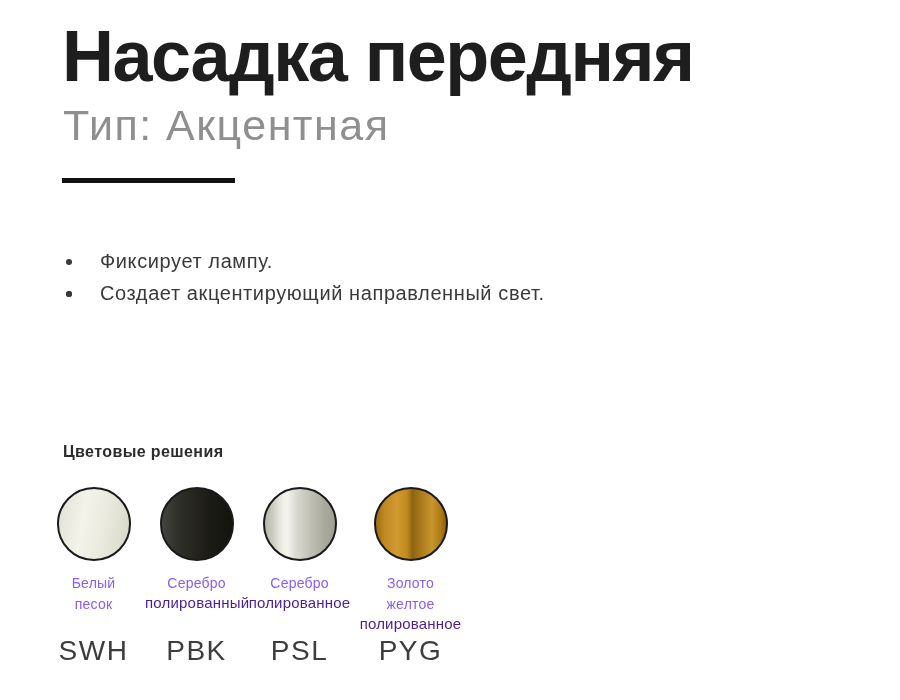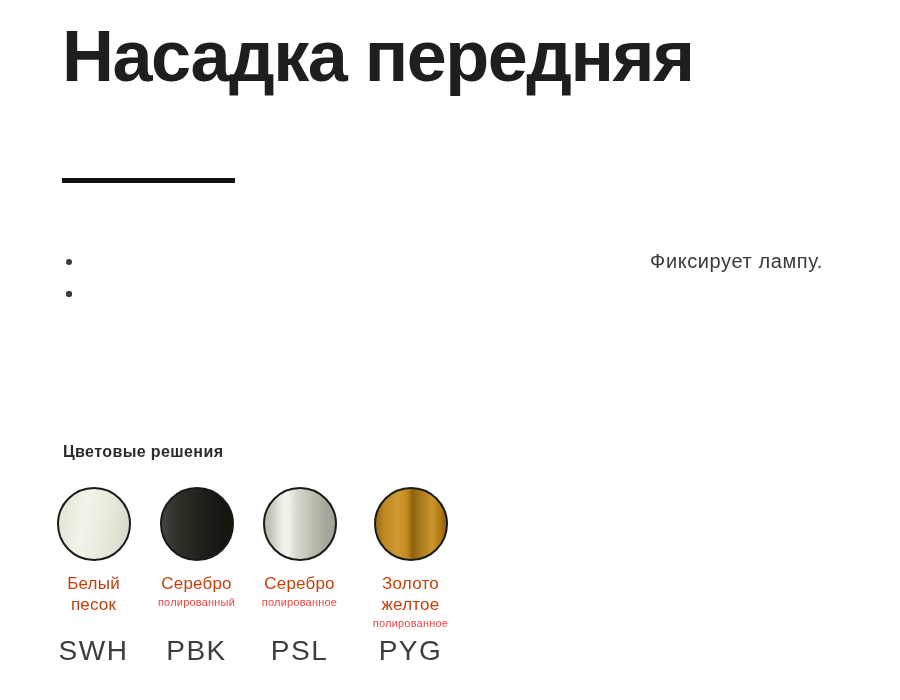--- a/index.html
+++ b/index.html
@@ -40,21 +40,20 @@
     margin: 0; padding: 0; list-style: none;
     width: 760px;
   }
   .features li {
     position: relative;
     padding-left: 37px;
     font-size: 20px; line-height: 31.7px;
     letter-spacing: 0.6px;
     color: var(--text-color, #3a3a3a);
     white-space: nowrap;
-    text-align: right;
   }
   .features .dot {
     position: absolute; left: 3px; top: 13px;
     width: 6px; height: 6px; border-radius: 50%;
     background: var(--text-color, #3a3a3a);
   }
   .colors-title {
     position: absolute; left: 63px; top: 443px;
     font-size: 16px; font-weight: 700;
     letter-spacing: 0.4px;
@@ -73,51 +72,53 @@
   .swatch-col:last-child { margin-left: 8px; }
   .swatch-circle {
     width: 70px; height: 70px;
     margin: 0 auto;
     border-radius: 50%;
     border: 2px solid #1a1a1a;
     box-sizing: content-box;
   }
   .swatch-labels { margin-top: 12px; }
   .swatch-name {
-    font-size: 17px; line-height: 21px;
-    color: #c2410c; letter-spacing: 0.2px;
+    font-size: 14px; line-height: 21px;
+    color: #8b5cf6; letter-spacing: 0.2px;
   }
   .swatch-name.small {
-    font-size: 11px; line-height: 17px;
-    color: #ef4444;
+    font-size: 15px; line-height: 17px;
+    color: #4c1d95;
   }
   .swatch-code {
     position: absolute; left: 0; right: 0; top: 148px;
     font-size: 28px; letter-spacing: 1.5px;
     color: #3d3d3d;
   }
 </style>
 </head>
 <body>
 
 <div class="slide">
 
   <h1 class="page-title">Насадка передняя</h1>
+  <h2 class="page-subtitle">Тип: Акцентная</h2>
   <div class="rule"></div>
 
   <ul class="features">
     <li>
       <span class="dot"></span>
       <span>Фиксирует лампу.</span>
     </li>
     <li>
       <span class="dot"></span>
     </li>
     <li>
       <span class="dot"></span>
+      <span>Создает акцентирующий направленный свет.</span>
     </li>
   </ul>
 
   <div class="colors-title">Цветовые решения</div>
 
   <div class="swatch-row">
 
     <div class="swatch-col">
       <div class="swatch-circle" style="background: linear-gradient(100deg, rgb(224, 224, 210) 0%, rgb(243, 243, 234) 35%, rgb(235, 235, 224) 60%, rgb(214, 214, 199) 100%);"></div>
       <div class="swatch-labels">

